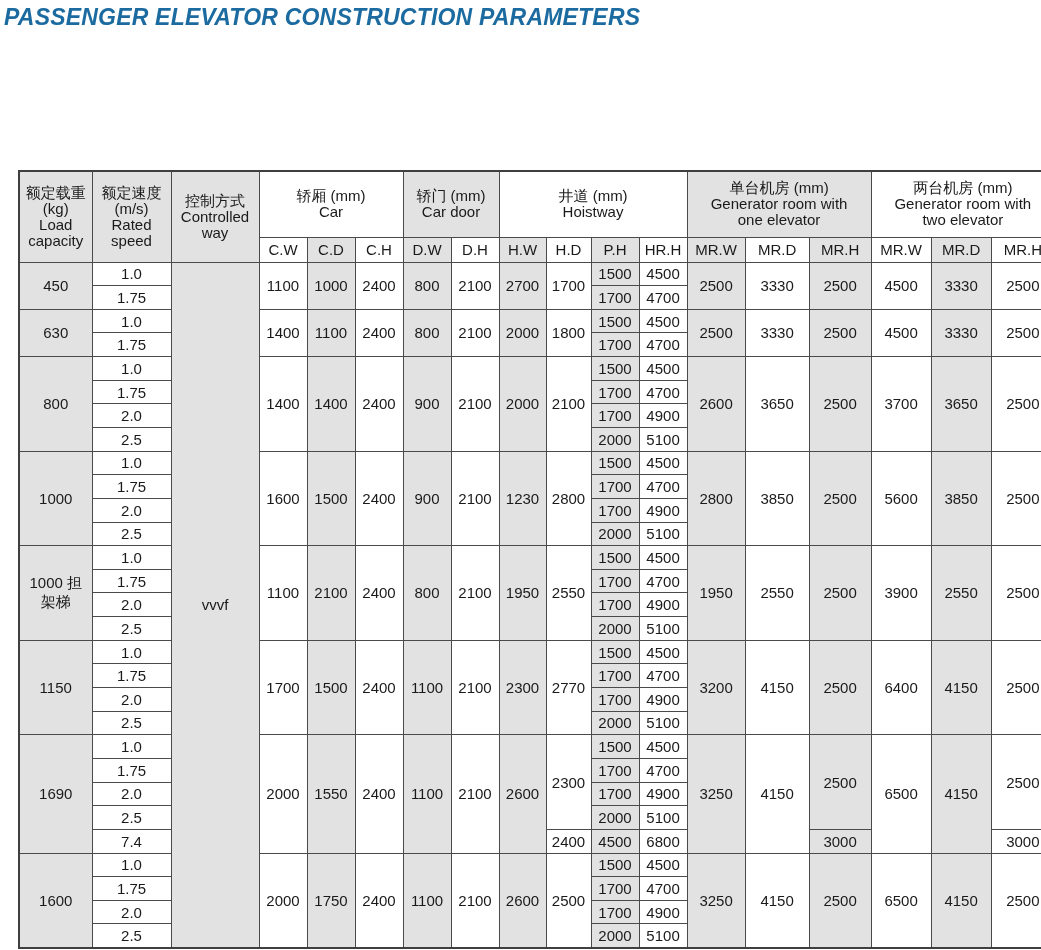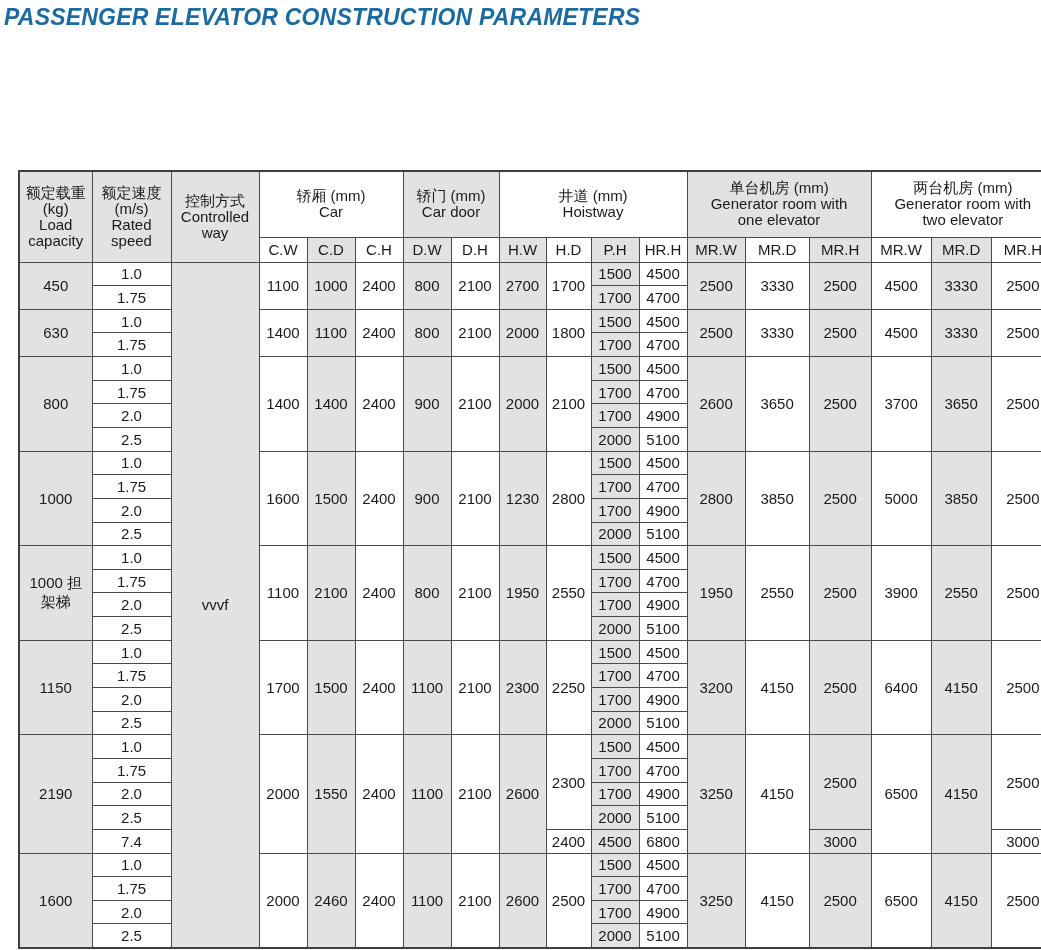--- a/index.html
+++ b/index.html
@@ -178,21 +178,21 @@
         <td rowspan="4" class="w">2400</td>
         <td rowspan="4" class="g">900</td>
         <td rowspan="4" class="w">2100</td>
         <td rowspan="4" class="g">1230</td>
         <td rowspan="4" class="w">2800</td>
         <td class="g">1500</td>
         <td class="w">4500</td>
         <td rowspan="4" class="g">2800</td>
         <td rowspan="4" class="w">3850</td>
         <td rowspan="4" class="g">2500</td>
-        <td rowspan="4" class="w">5000</td>
+        <td rowspan="4" class="w">5600</td>
         <td rowspan="4" class="g">3850</td>
         <td rowspan="4" class="w">2500</td>
       </tr>
       <tr class="body-row">
         <td class="w">1.75</td>
         <td class="g">1700</td>
         <td class="w">4700</td>
       </tr>
       <tr class="body-row">
         <td class="w">2.0</td>
@@ -240,21 +240,21 @@
       </tr>
       <tr class="body-row">
         <td rowspan="4" class="g">1150</td>
         <td class="w">1.0</td>
         <td rowspan="4" class="w">1700</td>
         <td rowspan="4" class="g">1500</td>
         <td rowspan="4" class="w">2400</td>
         <td rowspan="4" class="g">1100</td>
         <td rowspan="4" class="w">2100</td>
         <td rowspan="4" class="g">2300</td>
-        <td rowspan="4" class="w">2250</td>
+        <td rowspan="4" class="w">2770</td>
         <td class="g">1500</td>
         <td class="w">4500</td>
         <td rowspan="4" class="g">3200</td>
         <td rowspan="4" class="w">4150</td>
         <td rowspan="4" class="g">2500</td>
         <td rowspan="4" class="w">6400</td>
         <td rowspan="4" class="g">4150</td>
         <td rowspan="4" class="w">2500</td>
       </tr>
       <tr class="body-row">
@@ -266,21 +266,21 @@
         <td class="w">2.0</td>
         <td class="g">1700</td>
         <td class="w">4900</td>
       </tr>
       <tr class="body-row">
         <td class="w">2.5</td>
         <td class="g">2000</td>
         <td class="w">5100</td>
       </tr>
       <tr class="body-row">
-        <td rowspan="5" class="g">2190</td>
+        <td rowspan="5" class="g">1690</td>
         <td class="w">1.0</td>
         <td rowspan="5" class="w">2000</td>
         <td rowspan="5" class="g">1550</td>
         <td rowspan="5" class="w">2400</td>
         <td rowspan="5" class="g">1100</td>
         <td rowspan="5" class="w">2100</td>
         <td rowspan="5" class="g">2600</td>
         <td rowspan="4" class="w">2300</td>
         <td class="g">1500</td>
         <td class="w">4500</td>
@@ -311,21 +311,21 @@
         <td class="w">2400</td>
         <td class="g">4500</td>
         <td class="w">6800</td>
         <td class="g">3000</td>
         <td class="w">3000</td>
       </tr>
       <tr class="body-row">
         <td rowspan="4" class="g">1600</td>
         <td class="w">1.0</td>
         <td rowspan="4" class="w">2000</td>
-        <td rowspan="4" class="g">2460</td>
+        <td rowspan="4" class="g">1750</td>
         <td rowspan="4" class="w">2400</td>
         <td rowspan="4" class="g">1100</td>
         <td rowspan="4" class="w">2100</td>
         <td rowspan="4" class="g">2600</td>
         <td rowspan="4" class="w">2500</td>
         <td class="g">1500</td>
         <td class="w">4500</td>
         <td rowspan="4" class="g">3250</td>
         <td rowspan="4" class="w">4150</td>
         <td rowspan="4" class="g">2500</td>

